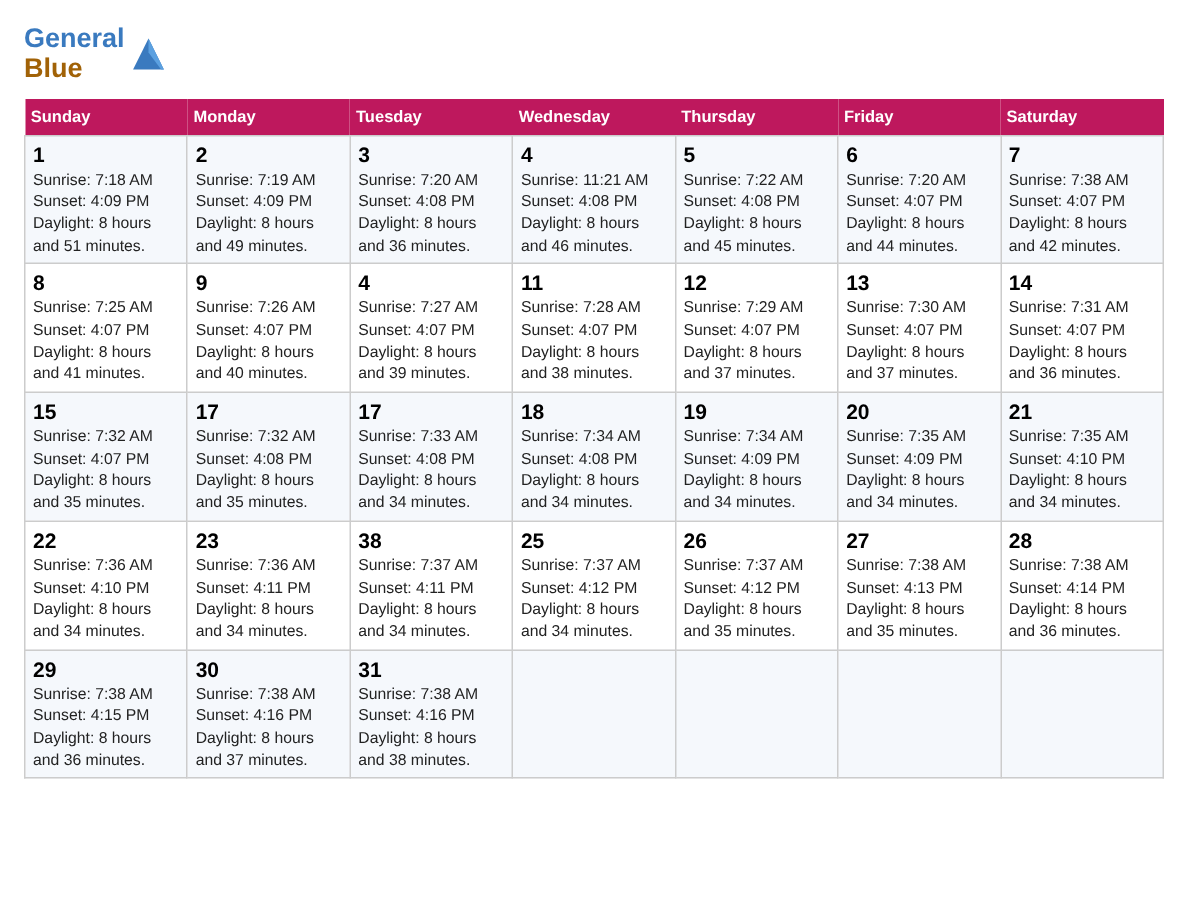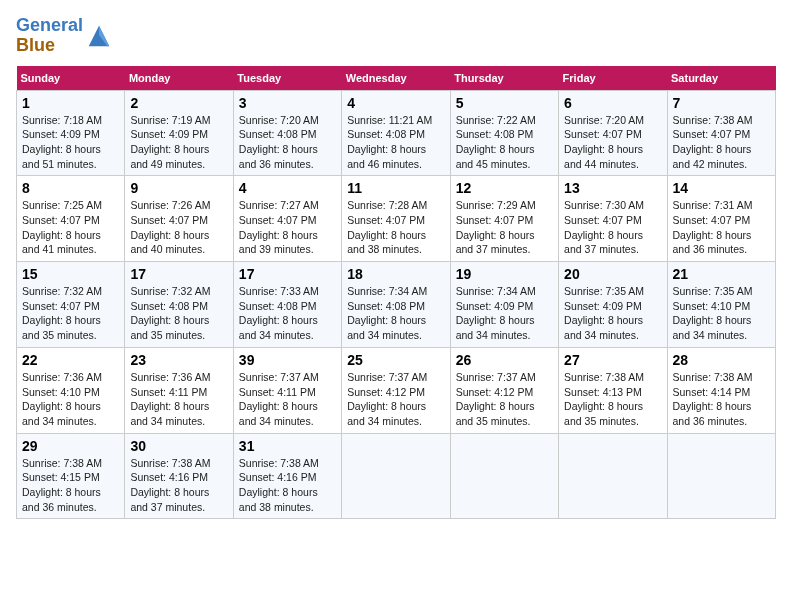--- a/index.html
+++ b/index.html
@@ -329,21 +329,21 @@
         <td>
           <div class="day-num">23</div>
           <div class="cell-text">
             <div>Sunrise: 7:36 AM</div>
             <div>Sunset: 4:11 PM</div>
             <div>Daylight: 8 hours</div>
             <div>and 34 minutes.</div>
           </div>
         </td>
         <td>
-          <div class="day-num">39</div>
+          <div class="day-num">38</div>
           <div class="cell-text">
             <div>Sunrise: 7:37 AM</div>
             <div>Sunset: 4:11 PM</div>
             <div>Daylight: 8 hours</div>
             <div>and 34 minutes.</div>
           </div>
         </td>
         <td>
           <div class="day-num">25</div>
           <div class="cell-text">

